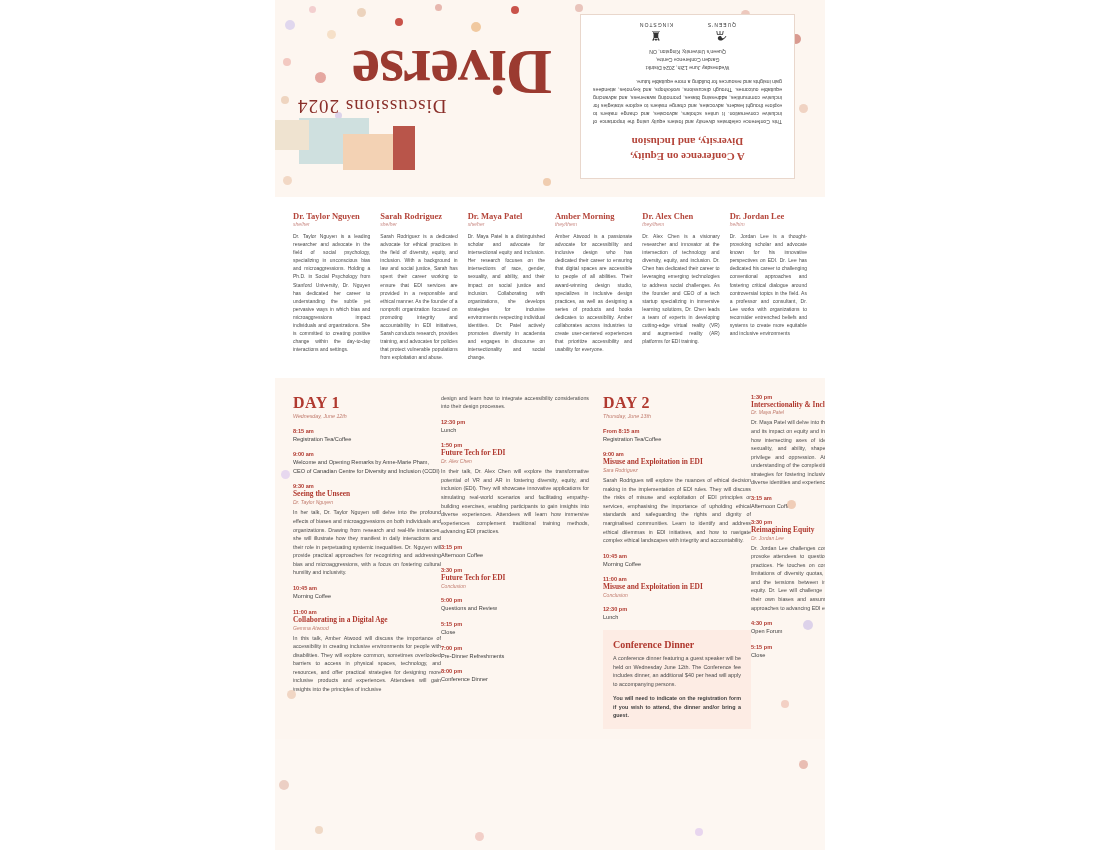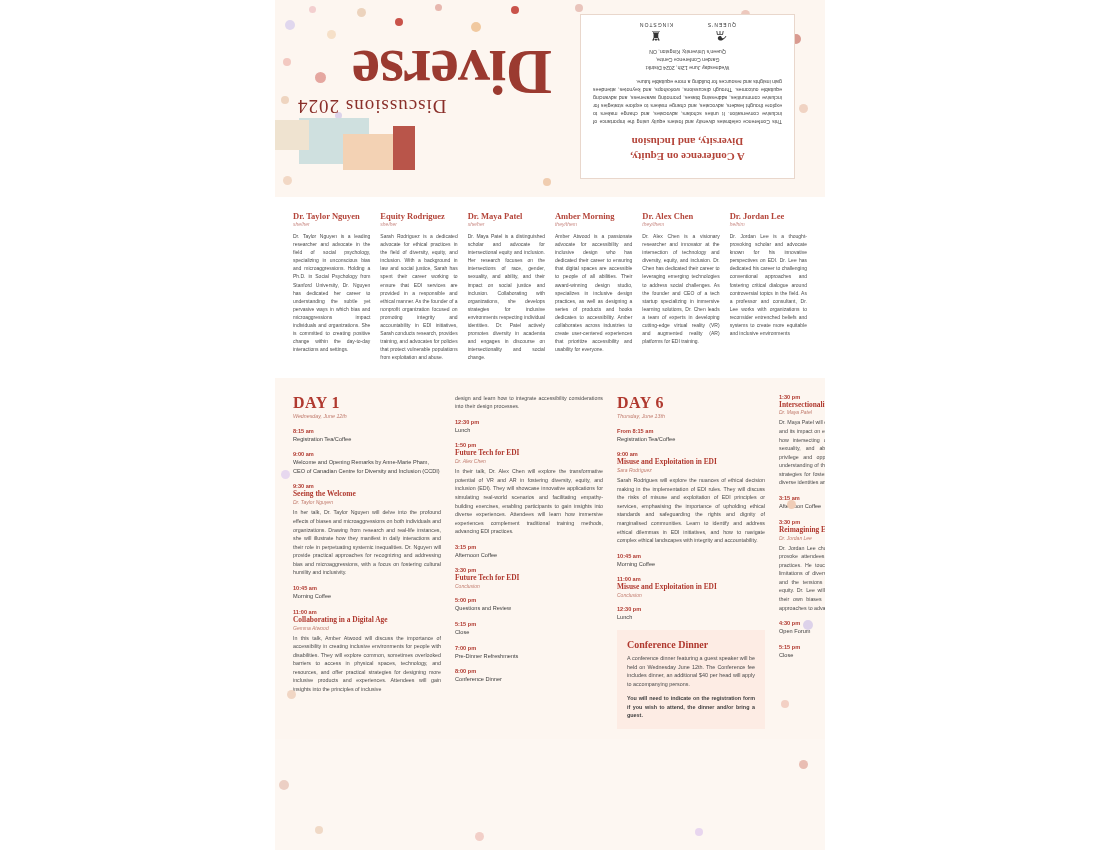--- a/index.html
+++ b/index.html
@@ -71,21 +71,21 @@
   .sp-name {
     font-family:"Liberation Serif", serif;
     color:#b4453a; font-size:8.5px; font-weight:bold; margin-bottom:0px;
   }
   .sp-role { color:#c98b85; font-size:5px; font-style:italic; margin-bottom:5px; }
   .sp-bio { font-size:5px; line-height:1.62; color:#4a4a4a; text-align:justify; }
 
   
   .schedule { background:#fdf6f0; padding:16px 18px 10px 18px; display:flex; gap:14px; }
   .day-col { width:152px; }
-  .day-col.wide { width:310px; display:flex; gap:14px; }
+  .day-col.wide { width:310px; display:flex; gap:0; }
   .sub-col { width:148px; }
   .day-title {
     font-family:"Liberation Serif", serif;
     font-size:16px; font-weight:bold; color:#b0392f; letter-spacing:0.5px;
   }
   .day-date { font-size:5.3px; color:#c07a6c; font-style:italic; margin-top:1px; margin-bottom:9px; }
   .itm { margin-bottom:8px; }
   .itm-time { font-size:5.6px; font-weight:bold; color:#b0392f; margin-bottom:1px; }
   .itm-label { font-size:5.6px; color:#3d3d3d; line-height:1.55; }
   .itm-talk {
@@ -169,21 +169,21 @@
     </div>
   </div>
 
   <div class="speakers">
     <div class="sp">
       <div class="sp-name">Dr. Taylor Nguyen</div>
       <div class="sp-role">she/her</div>
       <div class="sp-bio">Dr. Taylor Nguyen is a leading researcher and advocate in the field of social psychology, specializing in unconscious bias and microaggressions. Holding a Ph.D. in Social Psychology from Stanford University, Dr. Nguyen has dedicated her career to understanding the subtle yet pervasive ways in which bias and microaggressions impact individuals and organizations. She is committed to creating positive change within the day-to-day interactions and settings.</div>
     </div>
     <div class="sp">
-      <div class="sp-name">Equity Rodriguez</div>
+      <div class="sp-name">Sarah Rodriguez</div>
       <div class="sp-role">she/her</div>
       <div class="sp-bio">Sarah Rodriguez is a dedicated advocate for ethical practices in the field of diversity, equity, and inclusion. With a background in law and social justice, Sarah has spent their career working to ensure that EDI services are provided in a responsible and ethical manner. As the founder of a nonprofit organization focused on promoting integrity and accountability in EDI initiatives, Sarah conducts research, provides training, and advocates for policies that protect vulnerable populations from exploitation and abuse.</div>
     </div>
     <div class="sp">
       <div class="sp-name">Dr. Maya Patel</div>
       <div class="sp-role">she/her</div>
       <div class="sp-bio">Dr. Maya Patel is a distinguished scholar and advocate for intersectional equity and inclusion. Her research focuses on the intersections of race, gender, sexuality, and ability, and their impact on social justice and inclusion. Collaborating with organizations, she develops strategies for inclusive environments respecting individual identities. Dr. Patel actively promotes diversity in academia and engages in discourse on intersectionality and social change.</div>
     </div>
     <div class="sp">
       <div class="sp-name">Amber Morning</div>
@@ -212,21 +212,21 @@
         <div class="itm">
           <div class="itm-time">8:15 am</div>
           <div class="itm-label">Registration Tea/Coffee</div>
         </div>
         <div class="itm">
           <div class="itm-time">9:00 am</div>
           <div class="itm-label">Welcome and Opening Remarks by Anne-Marie Pham, CEO of Canadian Centre for Diversity and Inclusion (CCDI)</div>
         </div>
         <div class="itm">
           <div class="itm-time">9:30 am</div>
-          <div class="itm-talk">Seeing the Welcome</div>
+          <div class="itm-talk">Seeing the Unseen</div>
           <div class="itm-speaker">Dr. Taylor Nguyen</div>
           <div class="itm-desc">In her talk, Dr. Taylor Nguyen will delve into the profound effects of biases and microaggressions on both individuals and organizations. Drawing from research and real-life instances, she will illustrate how they manifest in daily interactions and their role in perpetuating systemic inequalities. Dr. Nguyen will provide practical approaches for recognizing and addressing bias and microaggressions, with a focus on fostering cultural humility and inclusivity.</div>
         </div>
         <div class="itm">
           <div class="itm-time">10:45 am</div>
           <div class="itm-label">Morning Coffee</div>
         </div>
         <div class="itm">
           <div class="itm-time">11:00 am</div>
           <div class="itm-talk">Collaborating in a Digital Age</div>
@@ -272,21 +272,21 @@
         </div>
         <div class="itm">
           <div class="itm-time">8:00 pm</div>
           <div class="itm-label">Conference Dinner</div>
         </div>
       </div>
     </div>
 
     <div class="day-col wide">
       <div class="sub-col">
-        <div class="day-title">DAY 6</div>
+        <div class="day-title">DAY 2</div>
         <div class="day-date">Thursday, June 13th</div>
 
         <div class="itm">
           <div class="itm-time">From 8:15 am</div>
           <div class="itm-label">Registration Tea/Coffee</div>
         </div>
         <div class="itm">
           <div class="itm-time">9:00 am</div>
           <div class="itm-talk">Misuse and Exploitation in EDI</div>
           <div class="itm-speaker">Sara Rodriguez</div>

